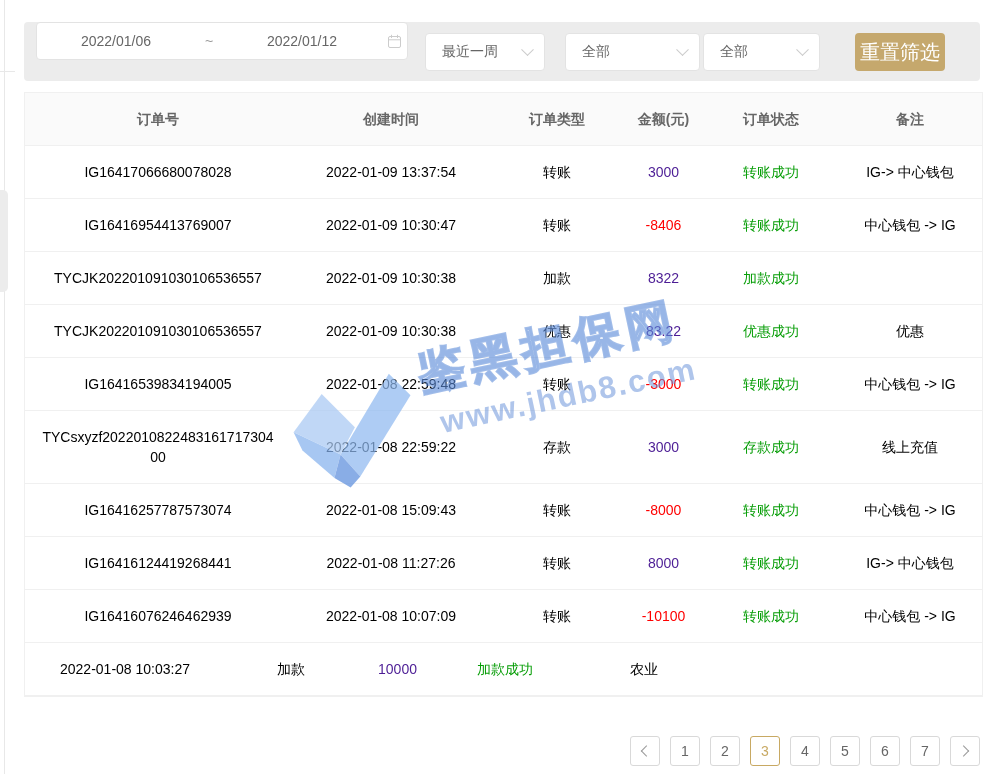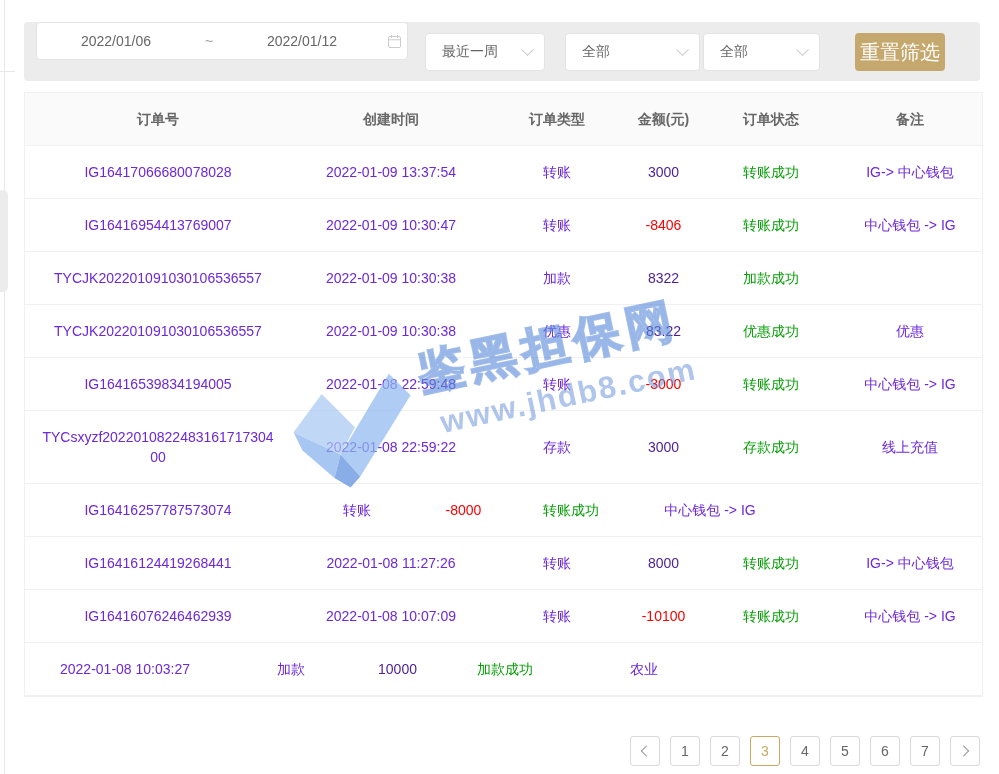--- a/index.html
+++ b/index.html
@@ -41,21 +41,21 @@
   .tr:last-child { border-bottom: 1px solid #f0f0f0; }
   .thead { background: #fafafa; }
   .th, .td { text-align: center; font-size: 14px; padding: 16px 12px; line-height: 20px; }
   .th { color: #666; font-weight: 700; }
   .c0 { width: 266px; word-break: break-all; padding-left: 15px; padding-right: 15px; }
   .c1 { width: 200px; }
   .c2 { width: 132px; }
   .c3 { width: 81px; padding-left: 4px; padding-right: 4px; }
   .c4 { width: 134px; }
   .c5 { width: 144px; }
-  .td.c0, .td.c1, .td.c2, .td.c5 { color: #6d28d9; }
+  .td.c0, .td.c1, .td.c2, .td.c5 { color: #000000; }
   .amount-pos { color: #4c1d95; }
   .amount-neg { color: #fe0000; }
   .status-ok { color: #089e08; }
 
   
   .pagination { position: absolute; right: 19px; top: 736px; display: flex; }
   .page-btn { width: 30px; height: 30px; margin-left: 10px; background: #fff;
     border: 1px solid #d9d9d9; border-radius: 3px; color: #666; font-size: 14px;
     display: flex; align-items: center; justify-content: center; cursor: pointer;
     font-family: inherit; }
@@ -166,20 +166,21 @@
       <div class="tr">
         <div class="td c0">TYCsxyzf202201082248316171730400</div>
         <div class="td c1">2022-01-08 22:59:22</div>
         <div class="td c2">存款</div>
         <div class="td c3 amount-pos">3000</div>
         <div class="td c4 status-ok">存款成功</div>
         <div class="td c5">线上充值</div>
       </div>
       <div class="tr">
         <div class="td c0">IG16416257787573074</div>
+        <div class="td c1">2022-01-08 15:09:43</div>
         <div class="td c2">转账</div>
         <div class="td c3 amount-neg">-8000</div>
         <div class="td c4 status-ok">转账成功</div>
         <div class="td c5">中心钱包 -&gt; IG</div>
       </div>
       <div class="tr">
         <div class="td c0">IG16416124419268441</div>
         <div class="td c1">2022-01-08 11:27:26</div>
         <div class="td c2">转账</div>
         <div class="td c3 amount-pos">8000</div>

